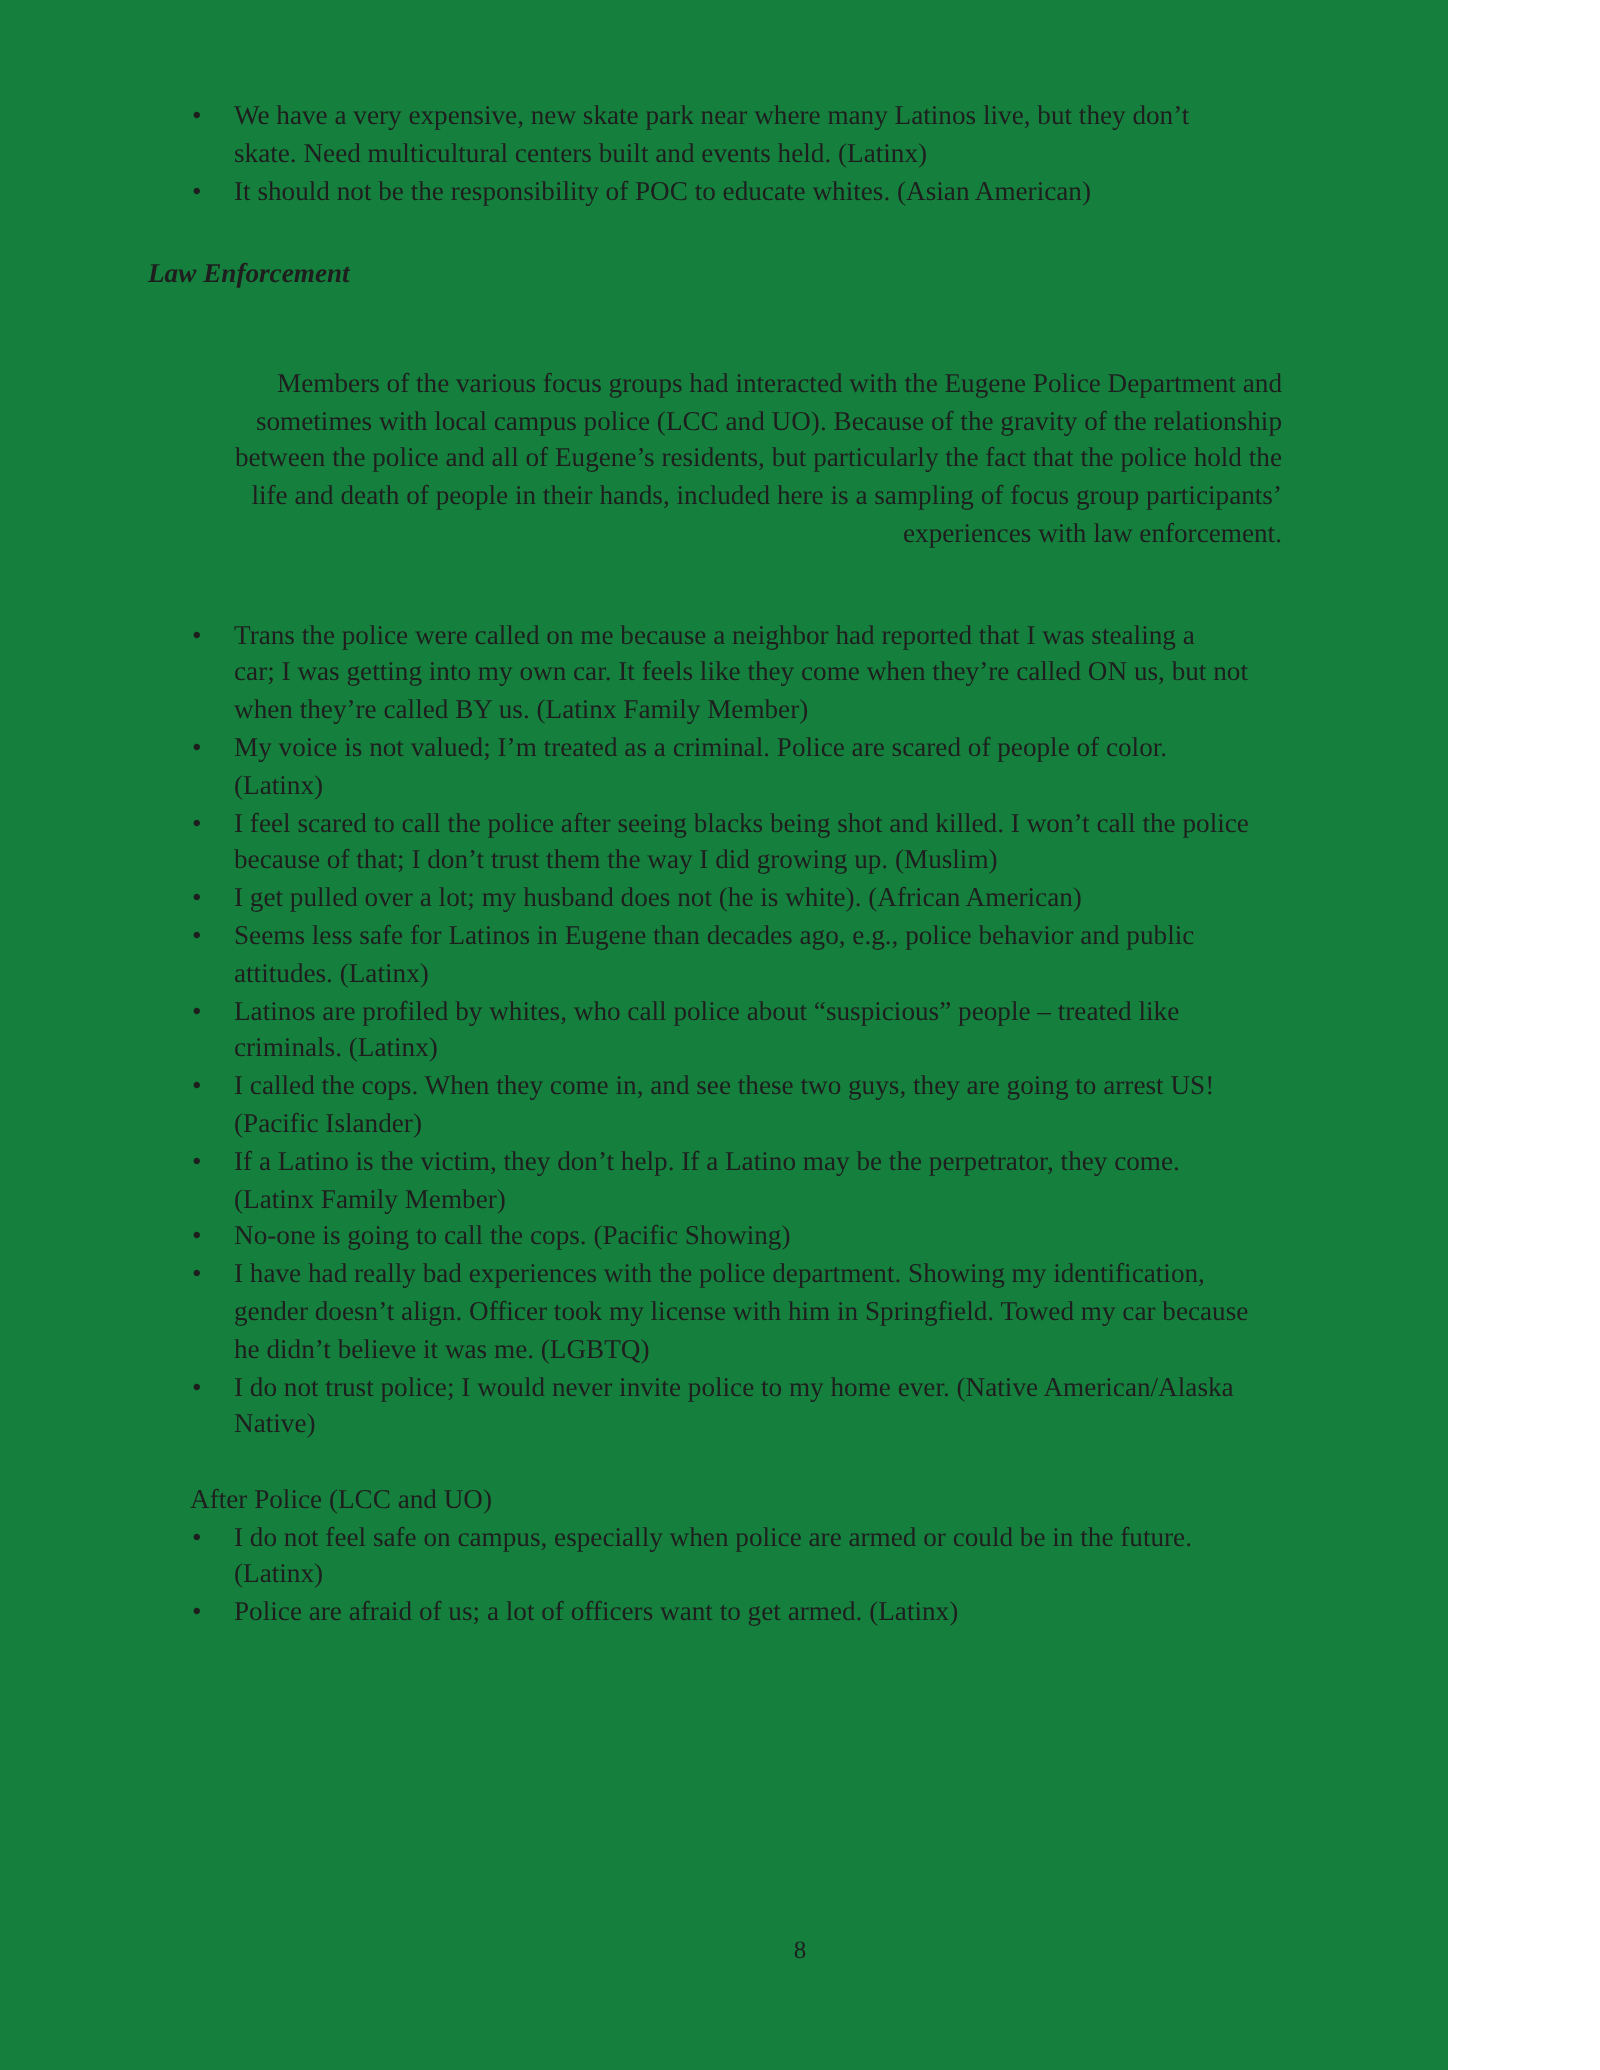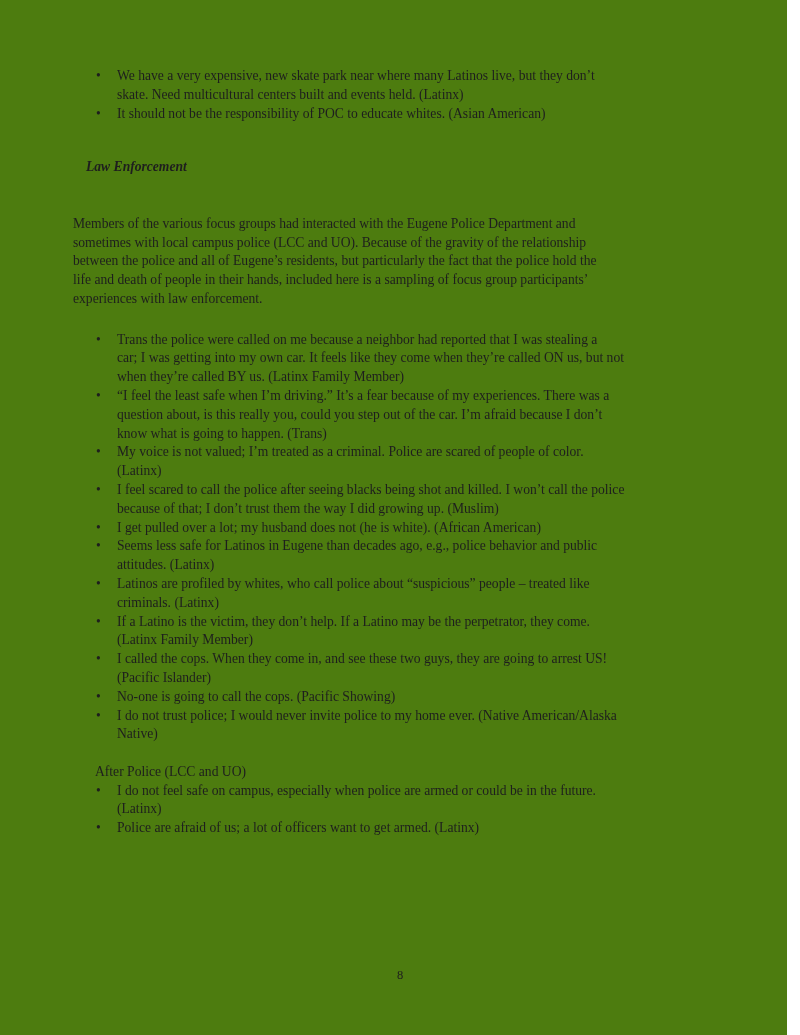--- a/index.html
+++ b/index.html
@@ -2,44 +2,45 @@
 <html><head>
 <meta charset="utf-8">
 <style>
   html, body {
     margin: 0;
     padding: 0;
     background: #ffffff;
   }
   .page {
     position: relative;
-    width: 787px;
+    width: 724px;
     height: 1035px;
-    background: #4d7c0f;
+    background: #15803d;
     color: #1e1e1e;
     font-family: "Liberation Serif", "DejaVu Serif", serif;
     font-size: 13.6px;
     line-height: 18.8px;
     box-sizing: border-box;
-    padding: 67px 70px 0 70px;
+    padding: 49px 70px 0 70px;
     overflow: hidden;
   }
   .blank-line {
     height: 18.8px;
   }
   .section-heading {
-    margin: 16px;
+    margin: 4px;
     font-size: 13.6px;
     line-height: 18.8px;
     font-weight: bold;
     font-style: italic;
   }
   .para {
-    margin: 3px;
+    margin: 13px;
     white-space: pre;
+    text-align: right;
   }
   .subsection-title {
     padding-left: 25px;
     white-space: pre;
   }
   ul.bullets {
     margin: 0;
     padding: 0;
     list-style: none;
   }
@@ -91,48 +92,48 @@
 
   <div class="blank-line"></div>
 
 
   <ul class="bullets">
 
       <li class="bullet-item">Trans the police were called on me because a neighbor had reported that I was stealing a
 car; I was getting into my own car. It feels like they come when they’re called ON us, but not
 when they’re called BY us. (Latinx Family Member)</li>
 
-      <li class="bullet-item">“I feel the least safe when I’m driving.” It’s a fear because of my experiences. There was a
-question about, is this really you, could you step out of the car. I’m afraid because I don’t
-know what is going to happen. (Trans)</li>
 
       <li class="bullet-item">My voice is not valued; I’m treated as a criminal. Police are scared of people of color.
 (Latinx)</li>
 
       <li class="bullet-item">I feel scared to call the police after seeing blacks being shot and killed. I won’t call the police
 because of that; I don’t trust them the way I did growing up. (Muslim)</li>
 
 
       <li class="bullet-item">I get pulled over a lot; my husband does not (he is white). (African American)</li>
 
       <li class="bullet-item">Seems less safe for Latinos in Eugene than decades ago, e.g., police behavior and public
 attitudes. (Latinx)</li>
 
       <li class="bullet-item">Latinos are profiled by whites, who call police about “suspicious” people – treated like
 criminals. (Latinx)</li>
 
 
+      <li class="bullet-item">I called the cops. When they come in, and see these two guys, they are going to arrest US!
+(Pacific Islander)</li>
+
       <li class="bullet-item">If a Latino is the victim, they don’t help. If a Latino may be the perpetrator, they come.
 (Latinx Family Member)</li>
 
-      <li class="bullet-item">I called the cops. When they come in, and see these two guys, they are going to arrest US!
-(Pacific Islander)</li>
-
       <li class="bullet-item">No-one is going to call the cops. (Pacific Showing)</li>
 
+      <li class="bullet-item">I have had really bad experiences with the police department. Showing my identification,
+gender doesn’t align. Officer took my license with him in Springfield. Towed my car because
+he didn’t believe it was me. (LGBTQ)</li>
 
       <li class="bullet-item">I do not trust police; I would never invite police to my home ever. (Native American/Alaska
 Native)</li>
     </ul>
 
   <div class="blank-line"></div>
 
   <div class="subsection-title">After Police (LCC and UO)</div>
 
   <ul class="bullets">

